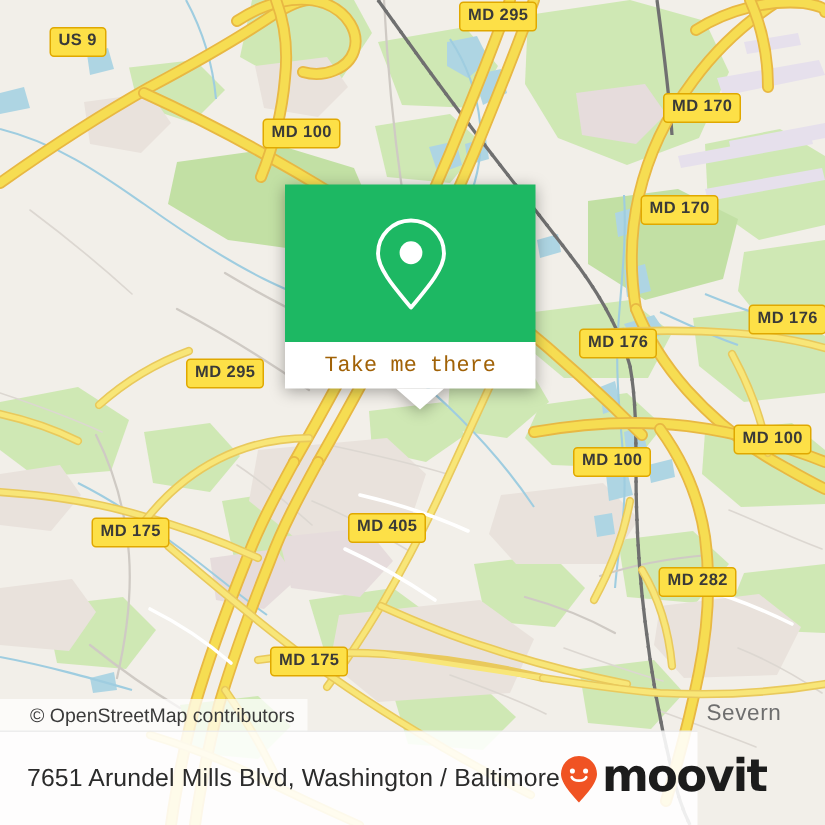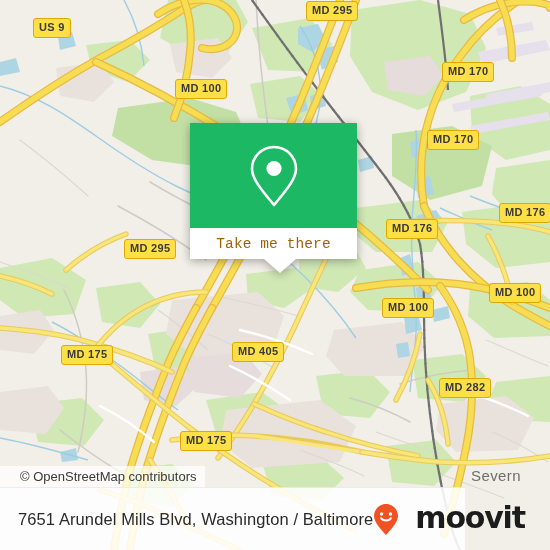--- a/index.html
+++ b/index.html
@@ -91,21 +91,21 @@
     background:rgba(255,255,255,.88);
     border-top:1px solid rgba(0,0,0,.07);
     display:flex;align-items:center;justify-content:space-between;
     box-sizing:border-box;
     padding:0 14px 0 18px;
   }
   .footer-address{
     color:#2B2B2B;font-size:16.5px;letter-spacing:.1px;white-space:nowrap;
     font-family:"Liberation Sans", sans-serif;
   }
-  .brand{display:flex;align-items:center;gap:16px;}
+  .brand{display:flex;align-items:center;gap:2px;}
   .brand-word{
     color:#1C1C1C;font-size:30px;font-weight:bold;letter-spacing:-1.2px;
     font-family:"DejaVu Sans", sans-serif;line-height:1;
     position:relative;top:-1px;
   }
 </style>
 </head>
 <body>
 
 <div id="app">

